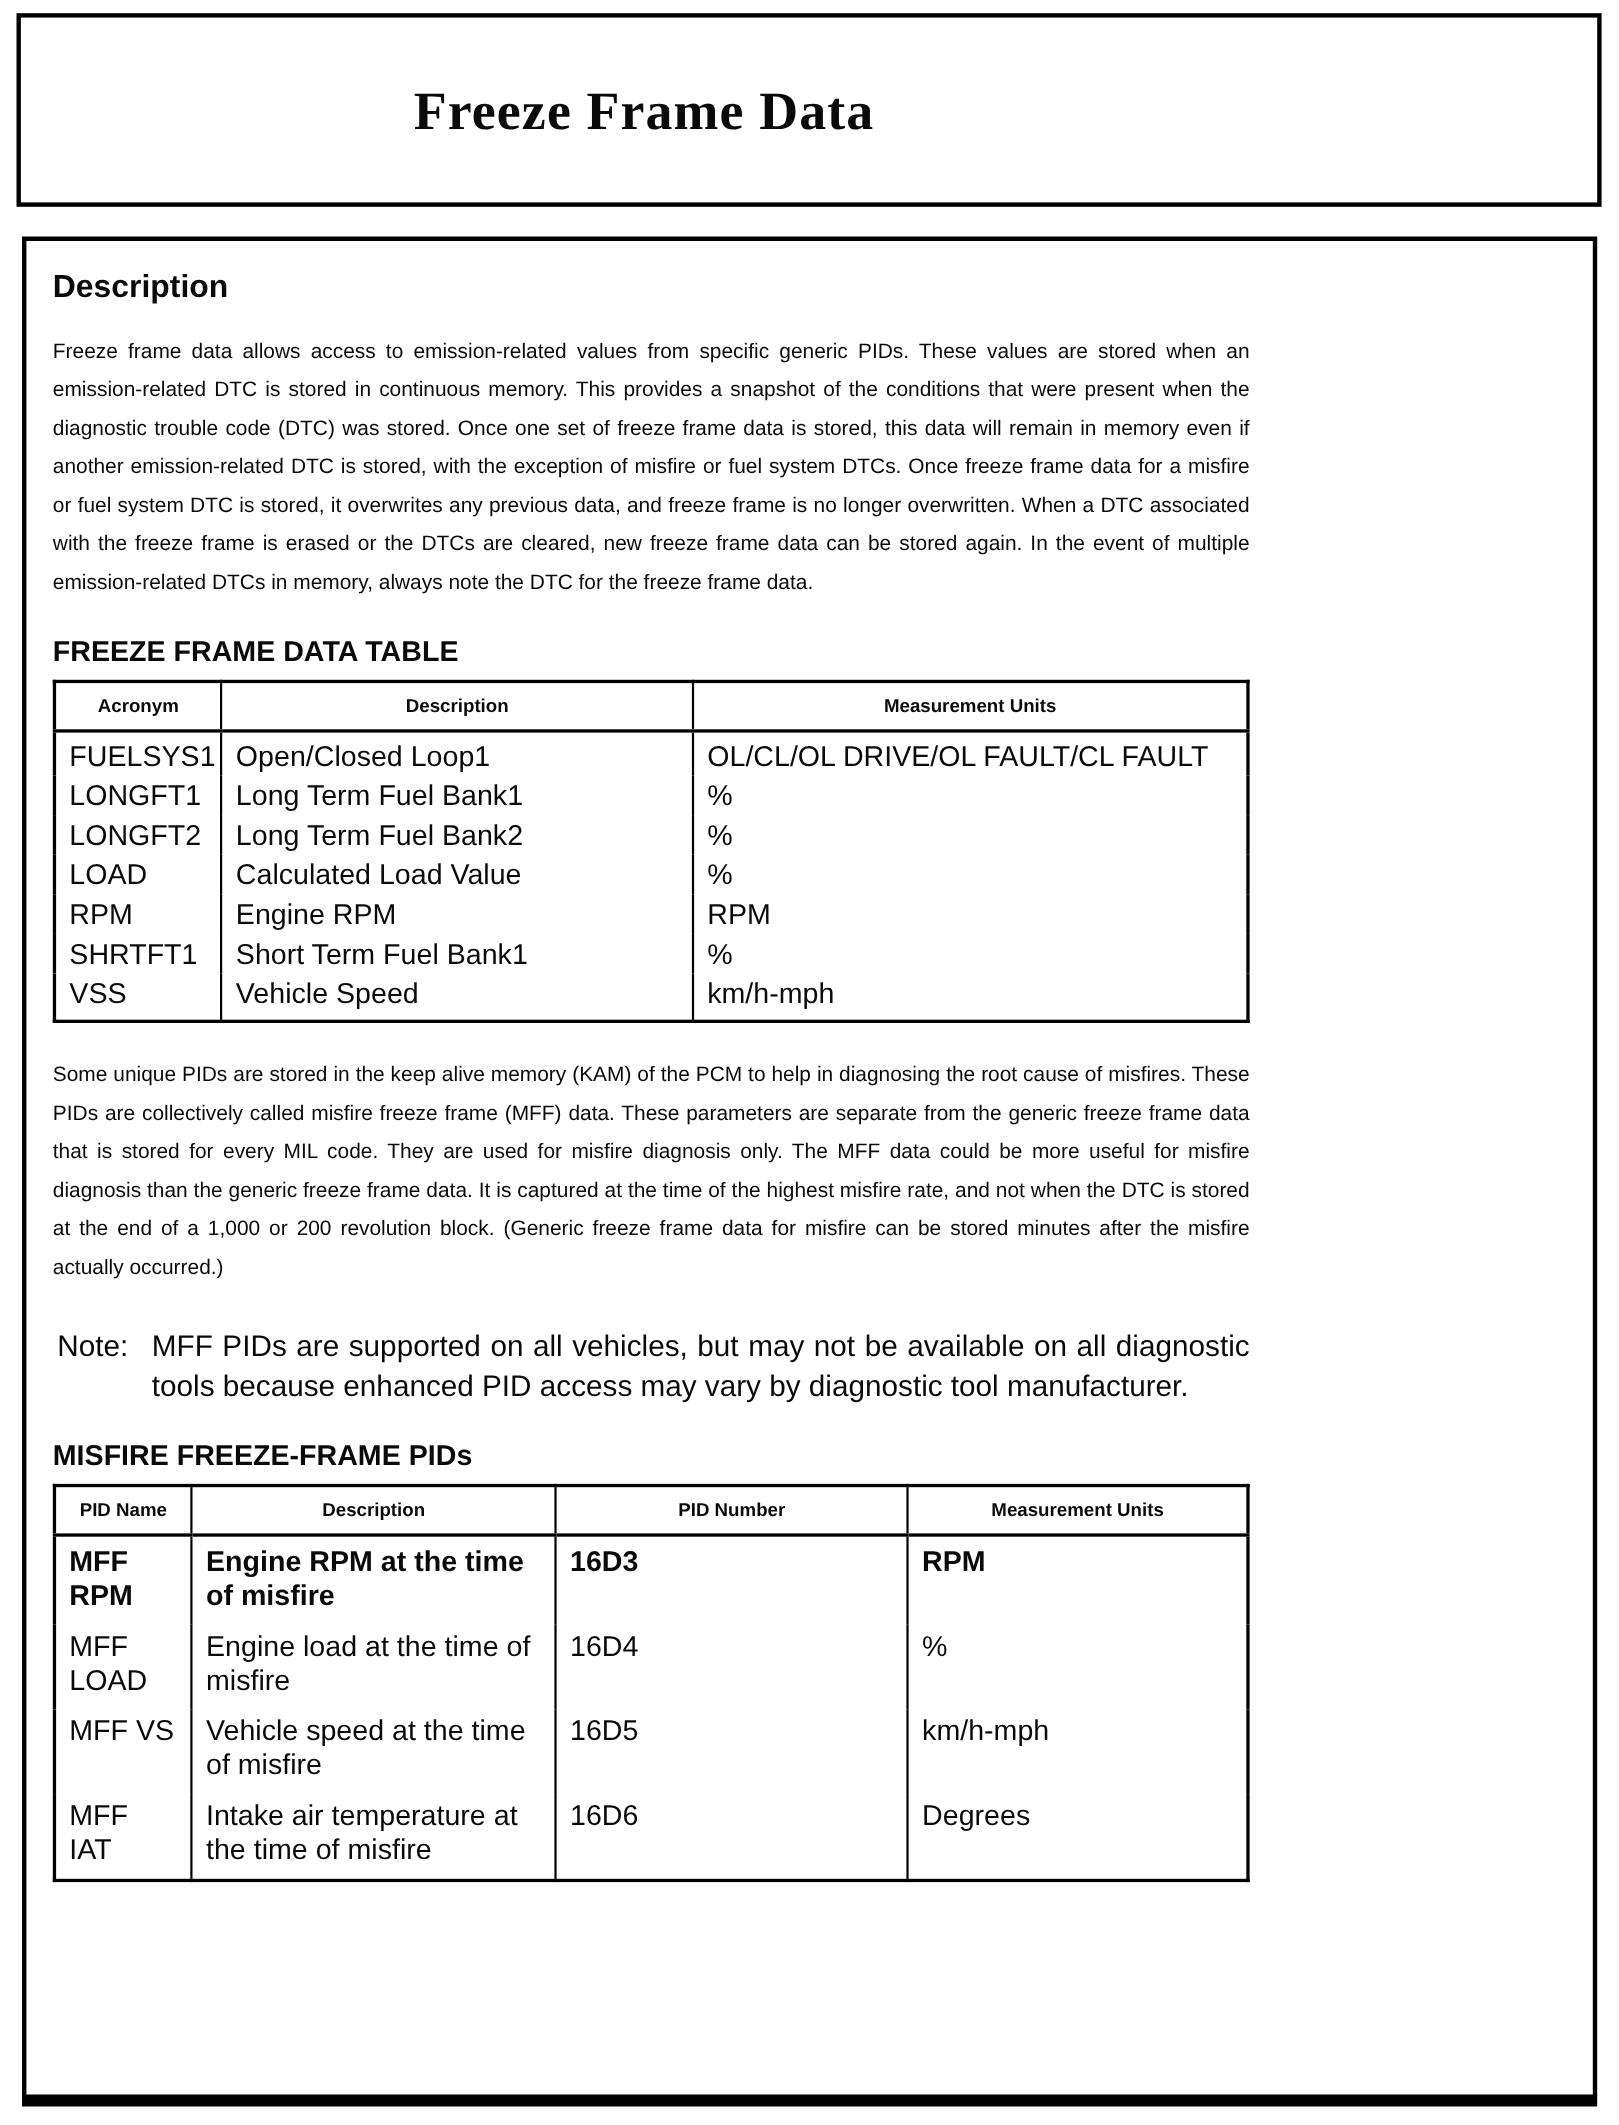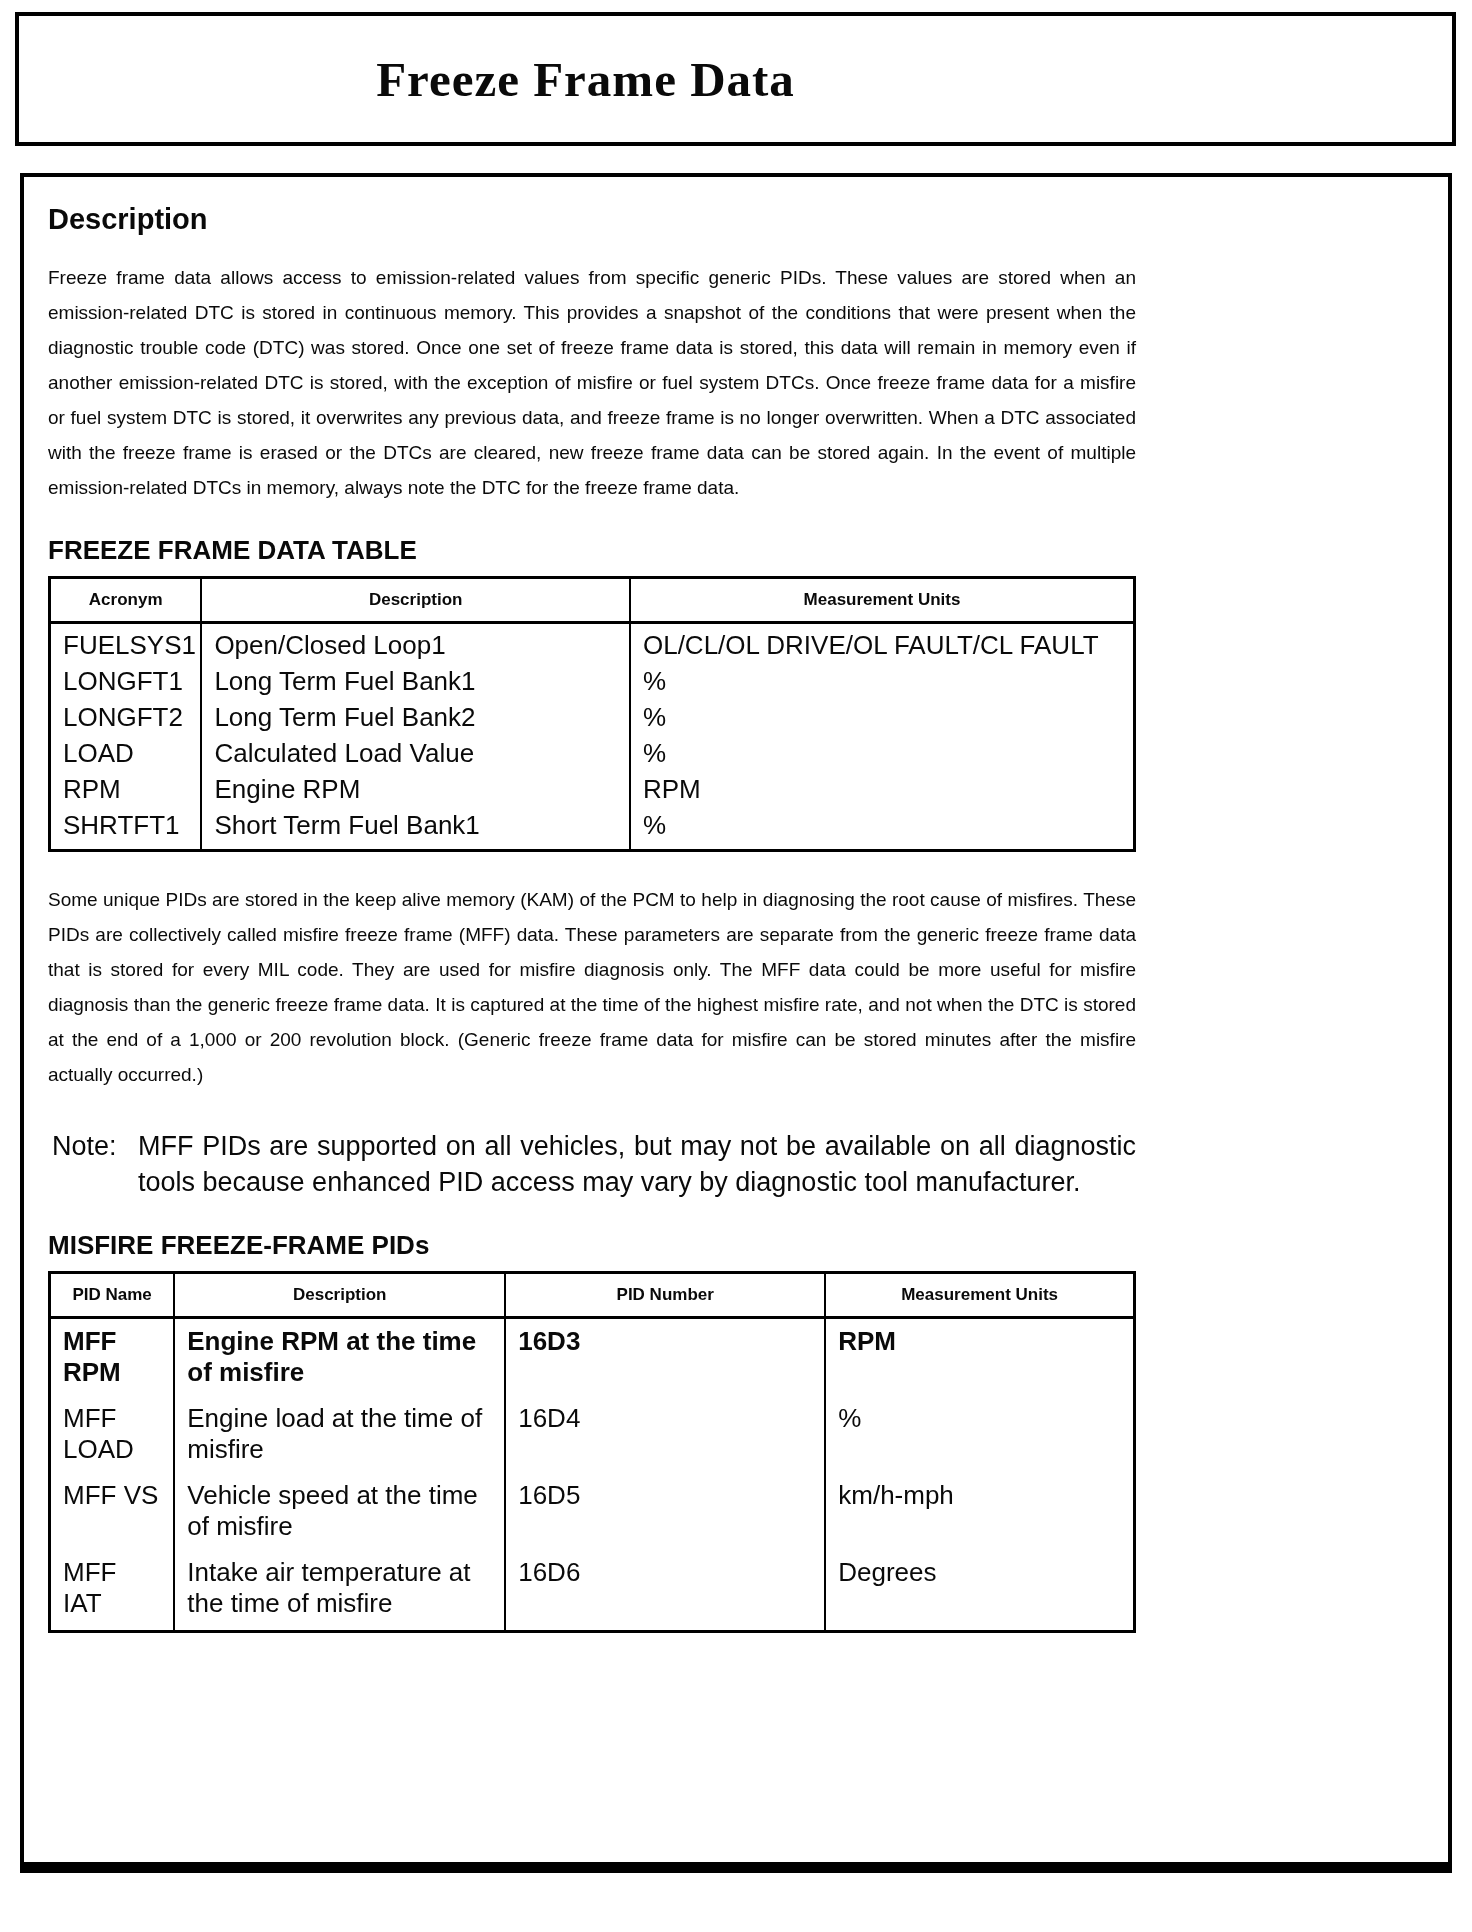--- a/index.html
+++ b/index.html
@@ -18,21 +18,21 @@
     width: 1472px;
     min-height: 1932px;
     background: #ffffff;
     position: relative;
   }
 
   
   .title-box {
     margin: 12px 16px 0 15px;
     border: 4px solid #000;
-    height: 134px;
+    height: 176px;
     display: flex;
     align-items: center;
     justify-content: center;
     padding-right: 300px; 
   }
   .page-title {
     font-family: "Liberation Serif", serif;
     font-weight: 700;
     font-size: 49px;
     letter-spacing: 1px;
@@ -164,20 +164,25 @@
           </tr>
           <tr>
             <td>RPM</td>
             <td>Engine RPM</td>
             <td>RPM</td>
           </tr>
           <tr>
             <td>SHRTFT1</td>
             <td>Short Term Fuel Bank1</td>
             <td>%</td>
+          </tr>
+          <tr>
+            <td>VSS</td>
+            <td>Vehicle Speed</td>
+            <td>km/h-mph</td>
           </tr>
         </tbody>
     </table>
 
     <p class="body-par">Some unique PIDs are stored in the keep alive memory (KAM) of the PCM to help in diagnosing the root cause of misfires. These PIDs are collectively called misfire freeze frame (MFF) data. These parameters are separate from the generic freeze frame data that is stored for every MIL code. They are used for misfire diagnosis only. The MFF data could be more useful for misfire diagnosis than the generic freeze frame data. It is captured at the time of the highest misfire rate, and not when the DTC is stored at the end of a 1,000 or 200 revolution block. (Generic freeze frame data for misfire can be stored minutes after the misfire actually occurred.)</p>
 
     <div class="note">
       <span class="note-label">Note:</span>
       <span class="note-body">MFF PIDs are supported on all vehicles, but may not be available on all diagnostic tools because enhanced PID access may vary by diagnostic tool manufacturer.</span>
     </div>

